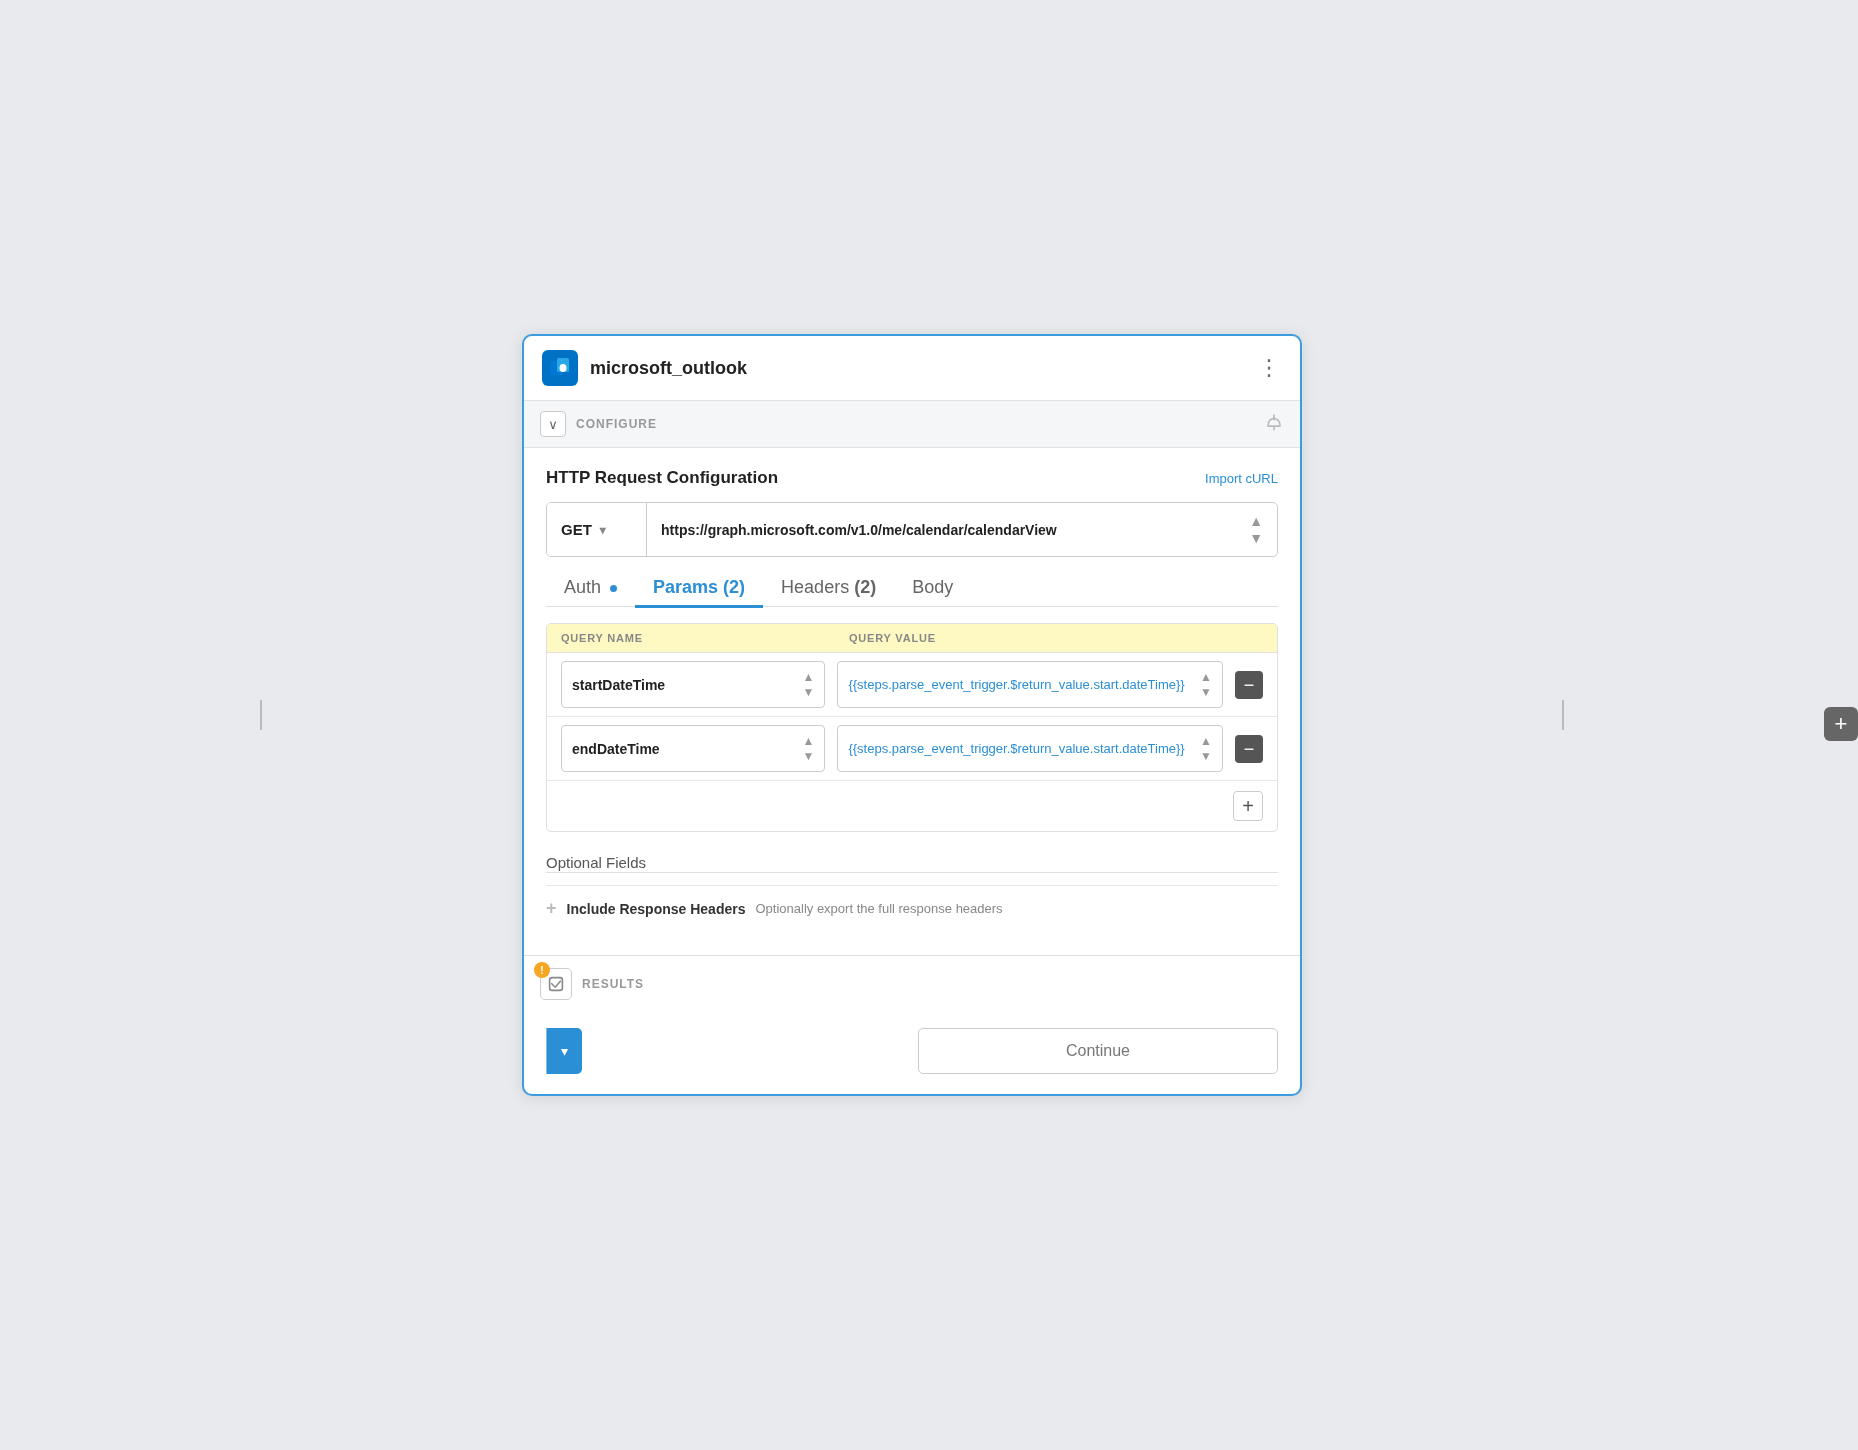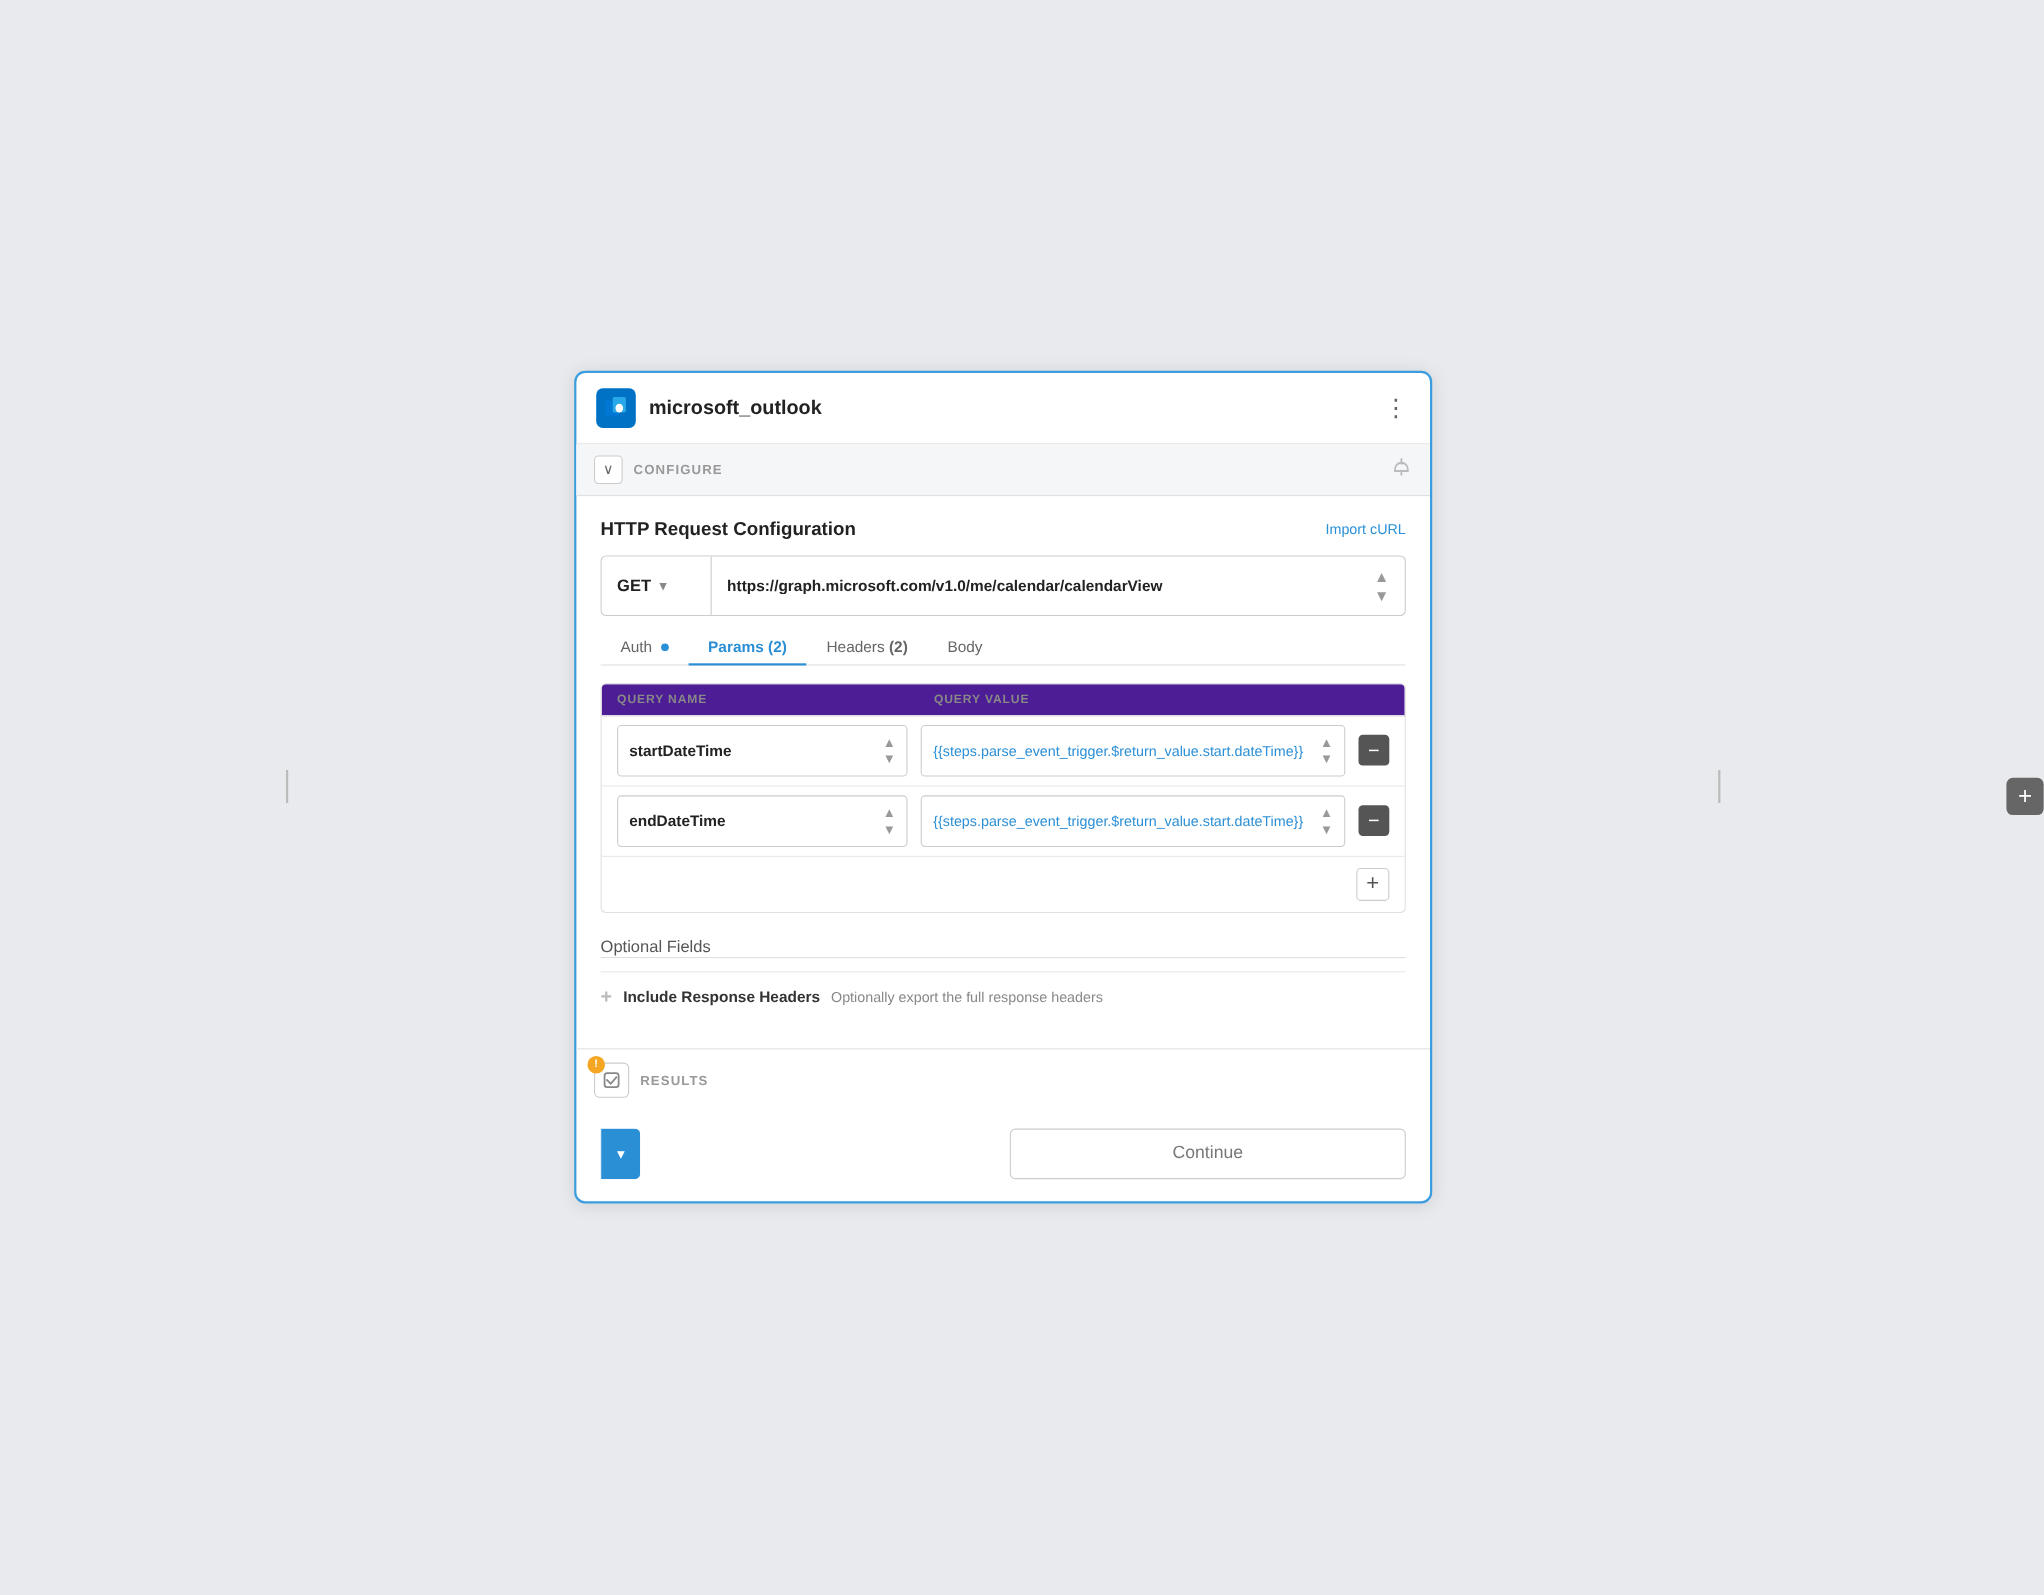--- a/index.html
+++ b/index.html
@@ -186,21 +186,21 @@
     }
 
     
     .tabs-row {
       display: flex;
       border-bottom: 1.5px solid #e0e0e0;
       margin-bottom: 16px;
     }
     .tab {
       padding: 8px 18px;
-      font-size: 14px;
+      font-size: 18px;
       color: #666;
       cursor: pointer;
       position: relative;
       white-space: nowrap;
       user-select: none;
     }
     .tab.active {
       color: #2b8fd6;
       font-weight: 600;
     }
@@ -229,21 +229,21 @@
 
     
     .params-table {
       border: 1.5px solid #e0e0e0;
       border-radius: 5px;
       overflow: hidden;
     }
     .params-header-row {
       display: flex;
       padding: 8px 14px;
-      background: #4c1d95;
+      background: #fef9c3;
       border-bottom: 1px solid #e0e0e0;
       gap: 12px;
     }
     .params-col-name {
       flex: 1;
       font-size: 11px;
       font-weight: 700;
       color: #888;
       letter-spacing: 0.8px;
       text-transform: uppercase;

